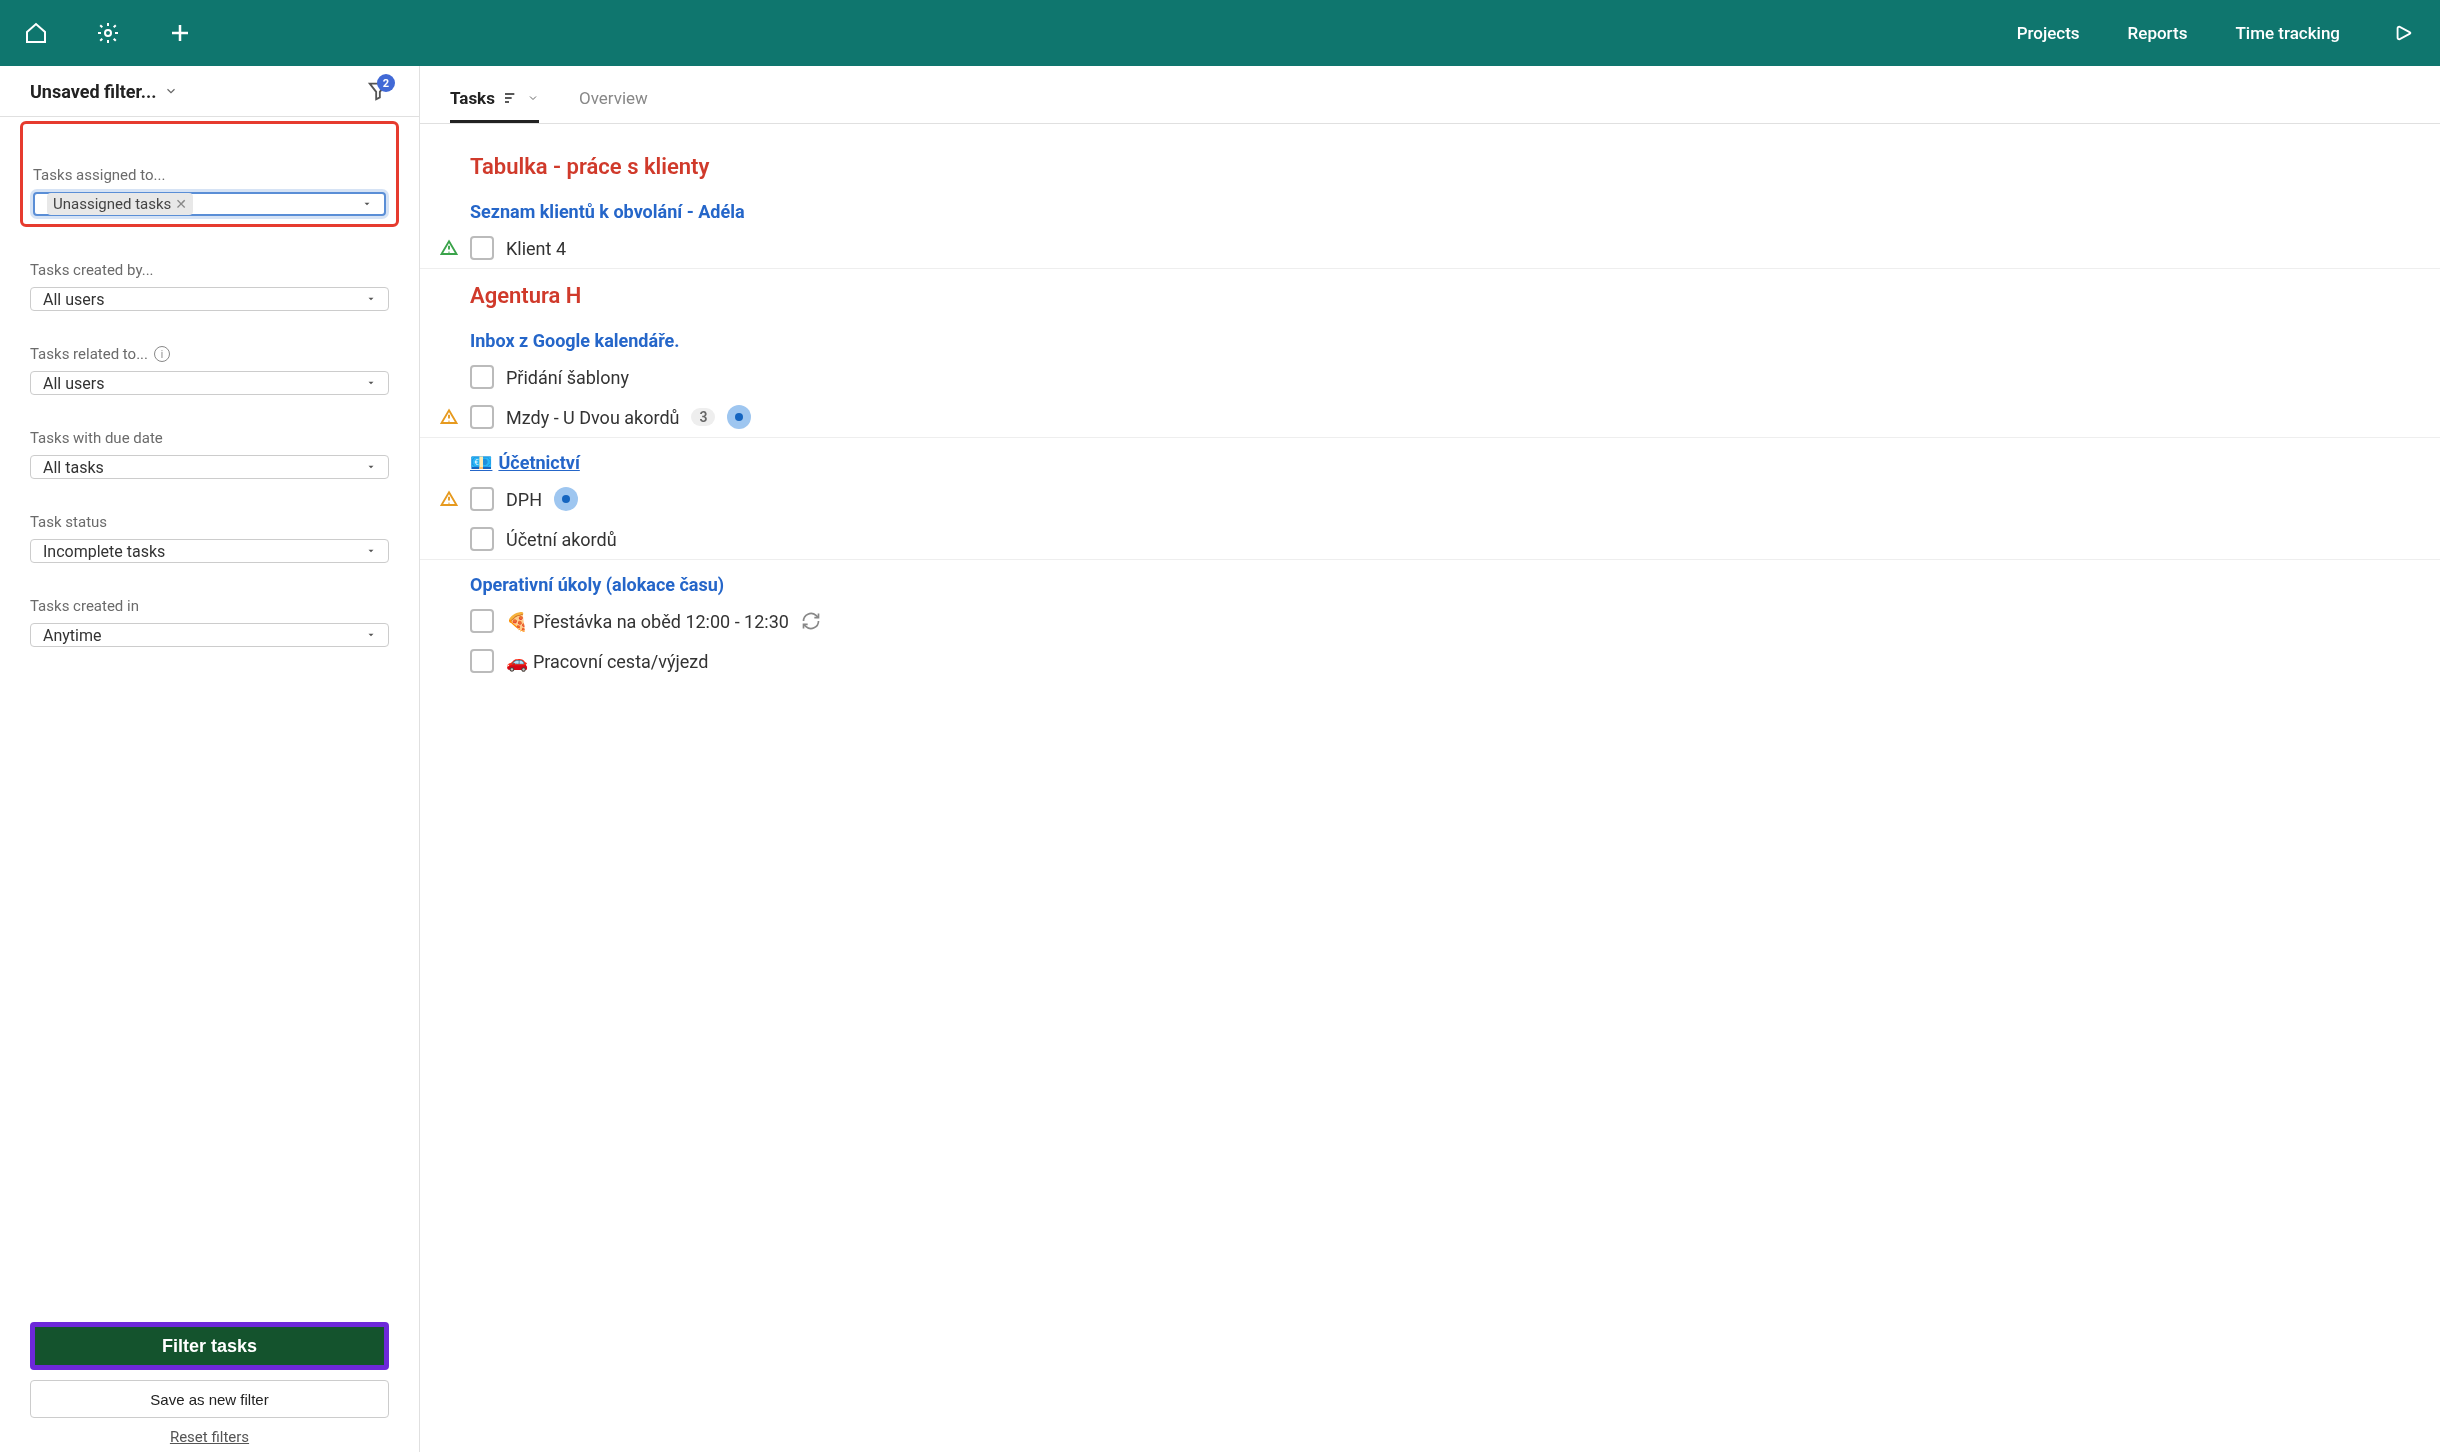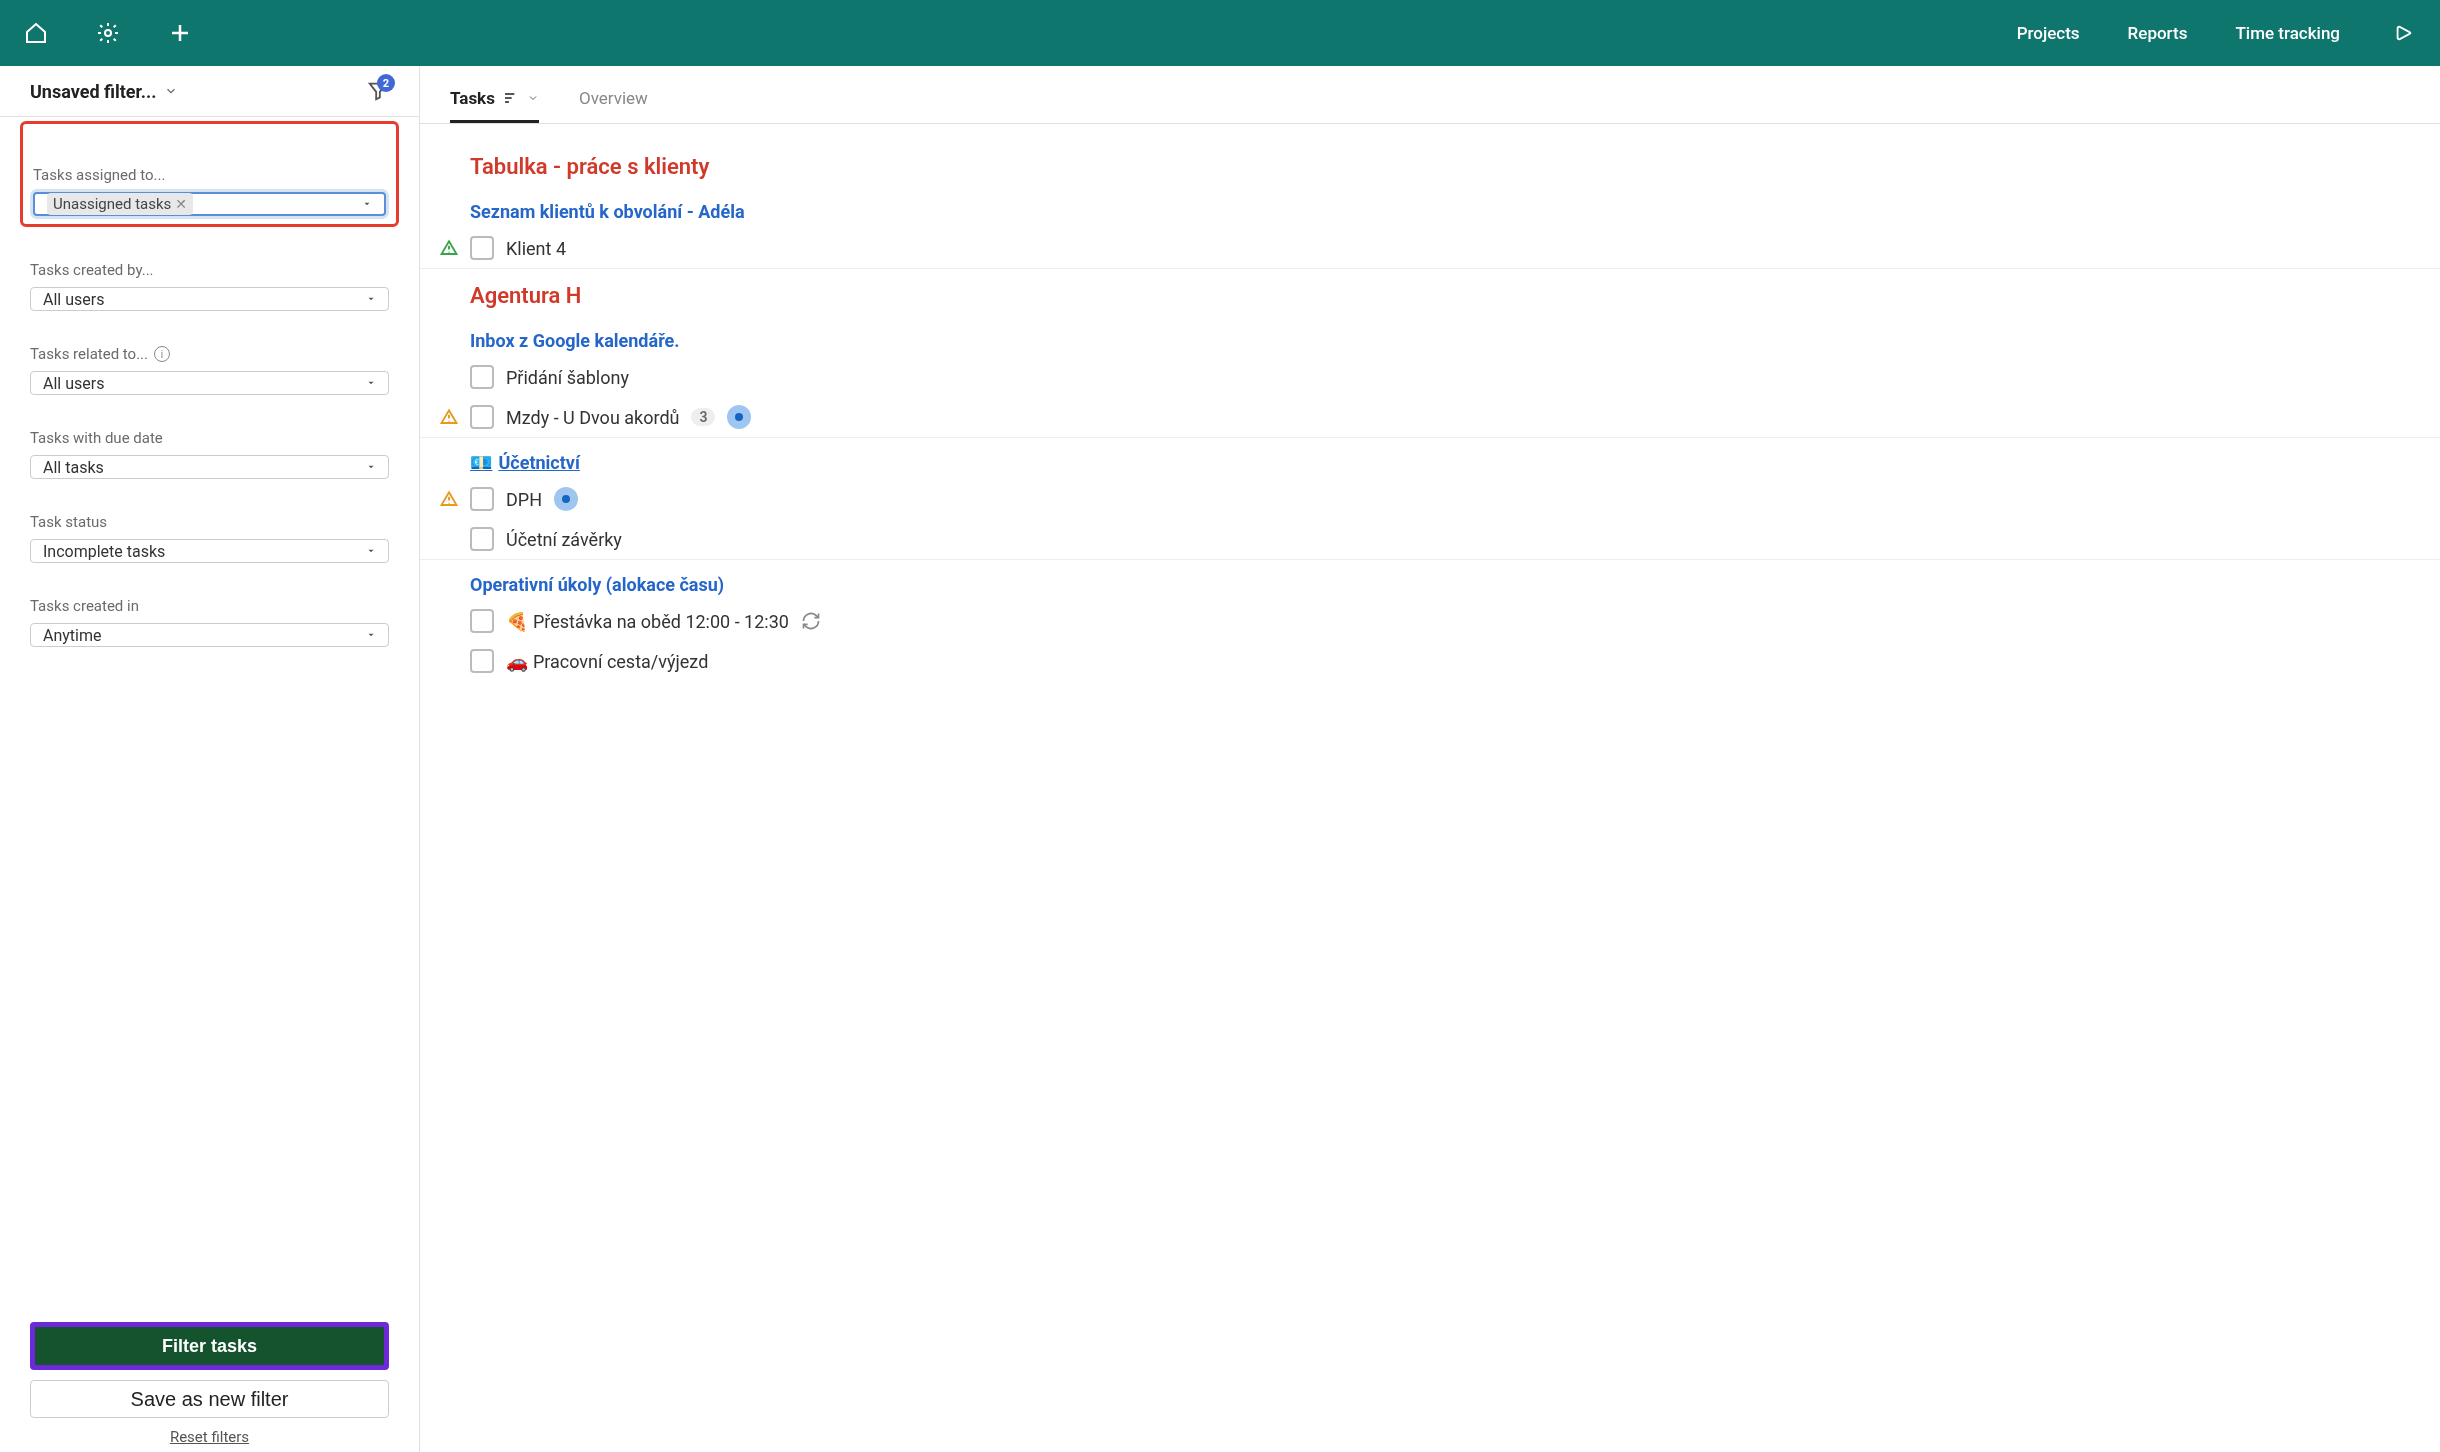--- a/index.html
+++ b/index.html
@@ -173,21 +173,21 @@
   font-weight: 600;
   border-radius: 4px;
   cursor: pointer;
 }
 .btn-secondary {
   width: 100%;
   height: 38px;
   background: #fff;
   border: 1px solid #ccc;
   color: #222;
-  font-size: 20px;
+  font-size: 15px;
   border-radius: 4px;
   margin-top: 10px;
   cursor: pointer;
 }
 .reset-link {
   display: block;
   text-align: center;
   margin-top: 10px;
   color: #555;
   text-decoration: underline;
@@ -509,21 +509,21 @@
         </span>
         <div class="checkbox"></div>
         <span>DPH</span>
         <span class="blue-dot">
             <span class="blue-dot-inner"></span>
           </span>
       </div>
       <div class="task-row">
         <span class="priority-spacer"></span>
         <div class="checkbox"></div>
-        <span>Účetní závěrky</span>
+        <span>Účetní akordů</span>
       </div>
       <div class="divider"></div>
 
       <div class="tasklist-title">Operativní úkoly (alokace času)</div>
       <div class="task-row">
         <span class="priority-spacer"></span>
         <div class="checkbox"></div>
         <span>🍕 Přestávka na oběd 12:00 - 12:30</span>
         <span class="recur-icon">
           <svg width="20" height="20" viewBox="0 0 24 24" fill="none" stroke="#888" stroke-width="2">

